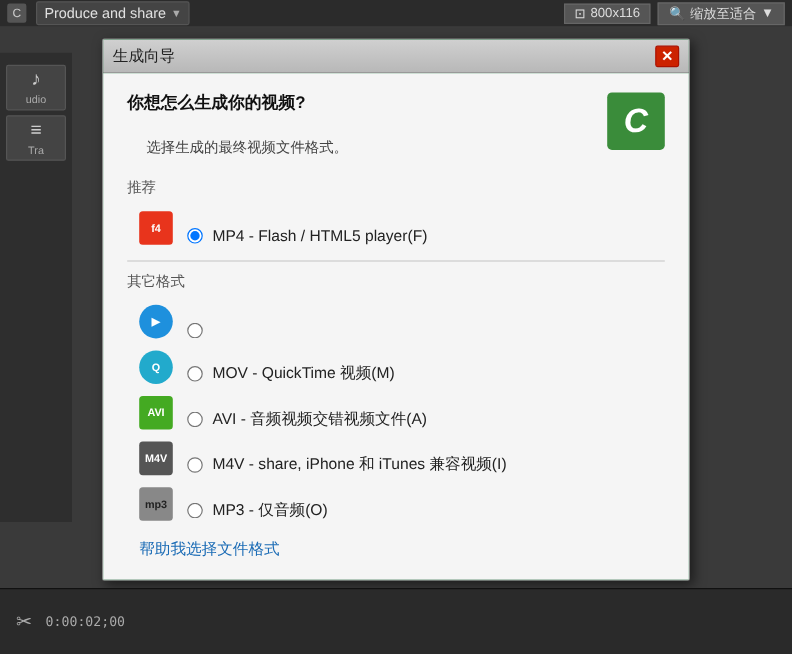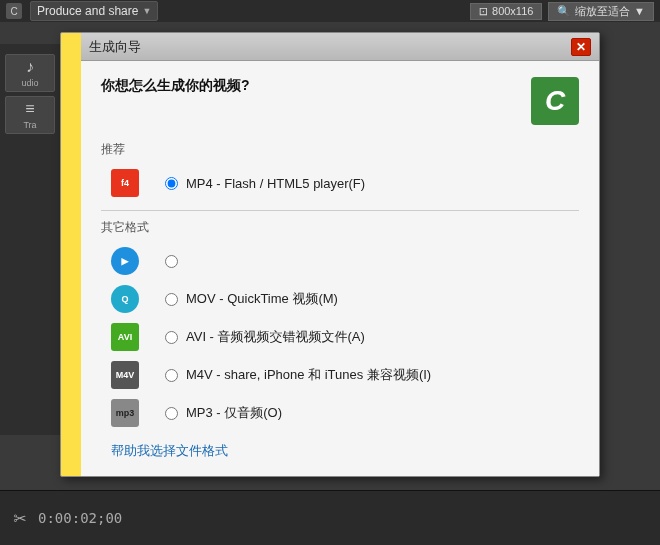--- a/index.html
+++ b/index.html
@@ -76,26 +76,25 @@
     .dialog-backdrop {
       position: absolute;
       top: 0; left: 0; right: 0; bottom: 0;
       display: flex;
       align-items: flex-start;
       justify-content: center;
       padding-top: 10px;
     }
 
     .dialog {
-      width: 540px;
-      background: #fde047;
+      width: 490px;
+      background: #15803d;
       border: 1px solid #888;
       box-shadow: 3px 3px 10px rgba(0,0,0,0.5);
       border-radius: 2px;
-      padding-left: 20px;
     }
 
     .dialog-titlebar {
       background: linear-gradient(to bottom, #d0d0d0, #b8b8b8);
       height: 28px;
       display: flex;
       align-items: center;
       padding: 0 8px;
       border-bottom: 1px solid #999;
       justify-content: space-between;
@@ -157,23 +156,23 @@
 
     .section-label {
       font-size: 12px;
       color: #555;
       margin-bottom: 6px;
       margin-top: 4px;
     }
 
     .option-row {
       display: flex;
-      align-items: center;
+      align-items: flex-end;
       padding: 5px 0 5px 10px;
-      gap: 26px;
+      gap: 12px;
     }
     .option-icon {
       width: 28px;
       height: 28px;
       display: flex; align-items: center; justify-content: center;
       flex-shrink: 0;
     }
     .option-radio-label {
       display: flex; align-items: center; gap: 8px;
       font-size: 13px;
@@ -273,21 +272,21 @@
       height: 55px;
       background: #2a2a2a;
       border-top: 1px solid #111;
       display: flex;
       align-items: center;
       padding: 0 8px;
       gap: 6px;
     }
     .time-display {
       color: #aaa;
-      font-size: 14px;
+      font-size: 11px;
       font-family: monospace;
     }
 
     .left-side-panel {
       position: absolute;
       left: 0; top: 22px;
       width: 60px;
       height: calc(100% - 22px - 55px);
       background: #2e2e2e;
       display: flex;
@@ -361,20 +360,21 @@
       <div class="dialog-titlebar">
         <span class="dialog-title">生成向导</span>
         <button class="dialog-close-btn">✕</button>
       </div>
 
       <div class="dialog-body">
         
         <div class="dialog-header-row">
           <div class="dialog-header-text">
             <div class="dialog-question">你想怎么生成你的视频?</div>
+            <div class="dialog-subtitle">选择生成的最终视频文件格式。</div>
           </div>
           <div class="camtasia-logo">
             <span>C</span>
           </div>
         </div>
 
         
         <div class="section-label">推荐</div>
 
         

